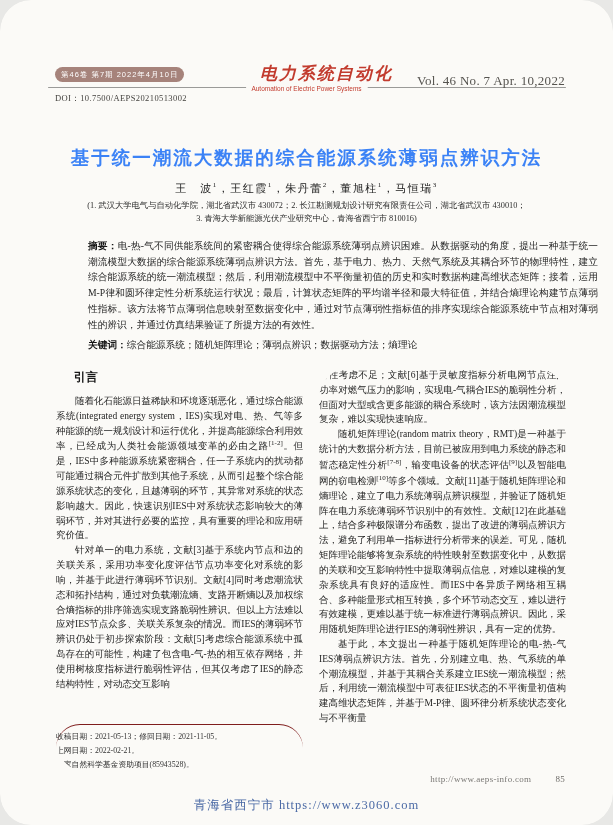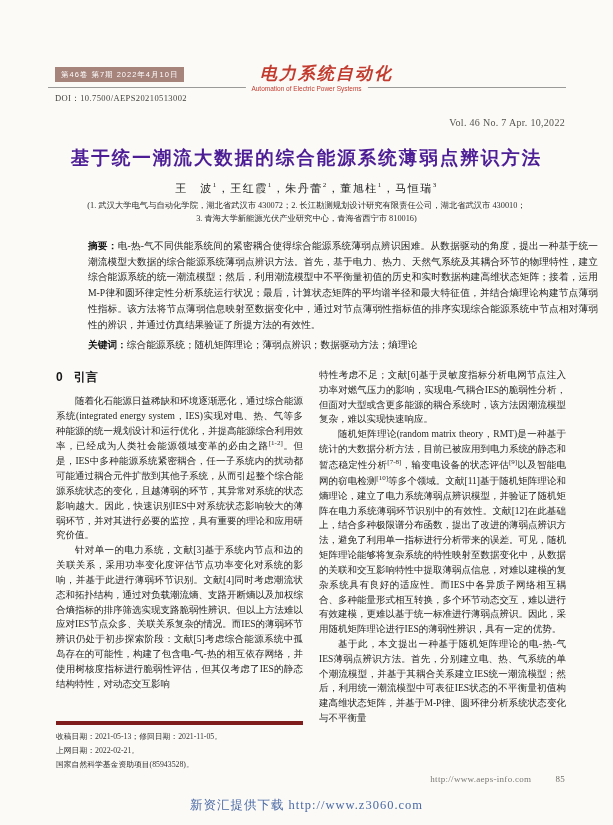--- a/index.html
+++ b/index.html
@@ -1,15 +1,15 @@
 <!DOCTYPE html>
 <html><head>
 <meta charset="utf-8">
 <style>
-  * { margin:0; padding:0; box-sizing:border-box; }
+  * { margin:0; padding:0; box-sizing:border-box;border-radius:31px; }
   html,body { background:#e8e8e6; }
   .page {
     position:relative;
     width:613px; height:825px;
     margin:0 auto;
     background:#fbfaf7;
     color:#262626;
     font-family:"Liberation Serif","DejaVu Serif",serif;
     overflow:hidden;
   }
@@ -37,29 +37,29 @@
   }
   .logo-en {
     position:absolute; top:84px; left:50%; transform:translateX(-50%);
     background:#fbfaf7; padding:1px 6px;
     font-size:6.5px; color:#c23b2e;
     font-family:"Liberation Sans","DejaVu Sans",sans-serif;
     white-space:nowrap;
   }
   .vol-en {
     position:absolute; right:48px; top:73px;
-    font-size:10px; color:#55534f; letter-spacing:0.3px;margin-top:44px;
+    font-size:13px; color:#55534f; letter-spacing:0.3px;
   }
   
   .paper-title {
     position:absolute; top:145px; left:0; right:0;
     text-align:center;
     font-family:Liberation Serif, serif;
     font-size:18.5px; font-weight:bold; letter-spacing:2px;
-    color:#4c1d95;
+    color:#3b82f6;
   }
   .authors {
     position:absolute; top:181px; left:0; right:0;
     text-align:center; font-size:11px; letter-spacing:1.5px; color:#222;
   }
   .authors sup, .para sup { font-size:7px; }
   .affil-1 { position:absolute; top:200px; left:0; right:0; text-align:center; font-size:8.3px; color:#2c2c2c; }
   .affil-2 { position:absolute; top:213px; left:0; right:0; text-align:center; font-size:8.3px; color:#2c2c2c; }
   
   .abstract-block {
@@ -86,21 +86,21 @@
     margin:1px 0 8px 0;
   }
   .para {
     font-size:9.5px; line-height:1.56; text-align:justify;
     text-indent:2em; color:#242424;
   }
   .para.noindent { text-indent:0; }
   .footnote {
     position:absolute; bottom:0; left:0; width:247px;
     background:#fbfaf7;
-    border-top:4px solid #7f1d1d;
+    border-top:1px solid #7f1d1d;
     padding-top:5px;
     font-size:7.8px; line-height:1.8; color:#333;
   }
   
   .page-footer {
     position:absolute; top:774px; right:48px;
     font-size:9px; color:#7a7875; letter-spacing:0.3px;
   }
   .page-footer .pageno { margin-left:24px; color:#6e6c69; }
   .watermark {
@@ -148,15 +148,15 @@
     <div class="col">
       <p class="para noindent">特性考虑不足；文献[6]基于灵敏度指标分析电网节点注入功率对燃气压力的影响，实现电-气耦合IES的脆弱性分析，但面对大型或含更多能源的耦合系统时，该方法因潮流模型复杂，难以实现快速响应。</p>
       <p class="para">随机矩阵理论(random matrix theory，RMT)是一种基于统计的大数据分析方法，目前已被应用到电力系统的静态和暂态稳定性分析<sup>[7-8]</sup>，输变电设备的状态评估<sup>[9]</sup>以及智能电网的窃电检测<sup>[10]</sup>等多个领域。文献[11]基于随机矩阵理论和熵理论，建立了电力系统薄弱点辨识模型，并验证了随机矩阵在电力系统薄弱环节识别中的有效性。文献[12]在此基础上，结合多种极限谱分布函数，提出了改进的薄弱点辨识方法，避免了利用单一指标进行分析带来的误差。可见，随机矩阵理论能够将复杂系统的特性映射至数据变化中，从数据的关联和交互影响特性中提取薄弱点信息，对难以建模的复杂系统具有良好的适应性。而IES中各异质子网络相互耦合、多种能量形式相互转换，多个环节动态交互，难以进行有效建模，更难以基于统一标准进行薄弱点辨识。因此，采用随机矩阵理论进行IES的薄弱性辨识，具有一定的优势。</p>
       <p class="para">基于此，本文提出一种基于随机矩阵理论的电-热-气IES薄弱点辨识方法。首先，分别建立电、热、气系统的单个潮流模型，并基于其耦合关系建立IES统一潮流模型；然后，利用统一潮流模型中可表征IES状态的不平衡量初值构建高维状态矩阵，并基于M-P律、圆环律分析系统状态变化与不平衡量</p>
     </div>
   </div>
 
   <div class="page-footer">
     <span>http://www.aeps-info.com</span><span class="pageno">85</span>
   </div>
-  <div class="watermark">新资汇提供下载 http://www.z3060.com</div>
+  <div class="watermark">青海省西宁市 https://www.z3060.com</div>
 
 </div>
 
 </body></html>

